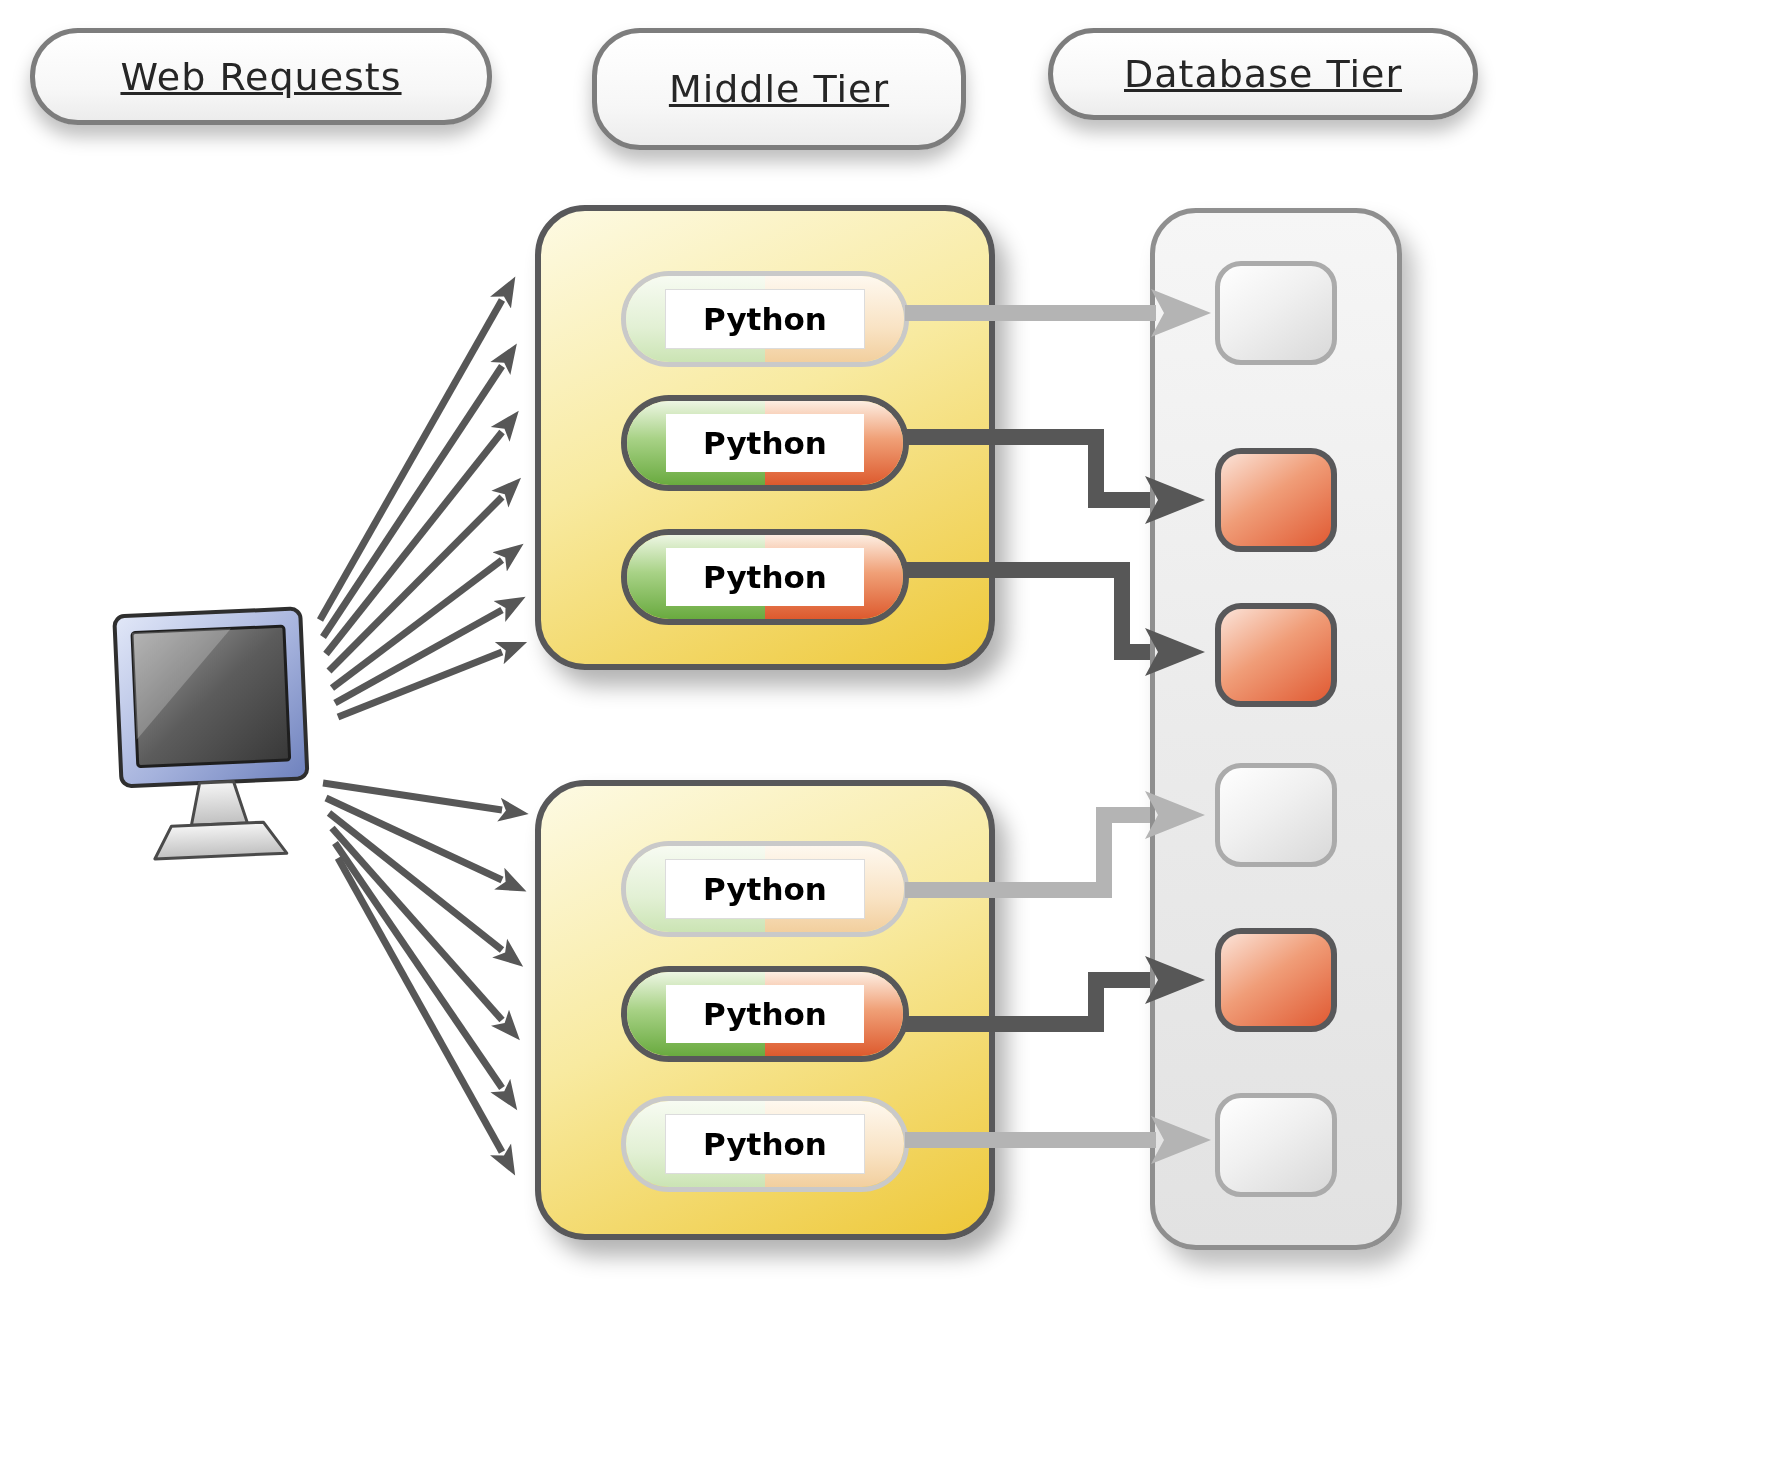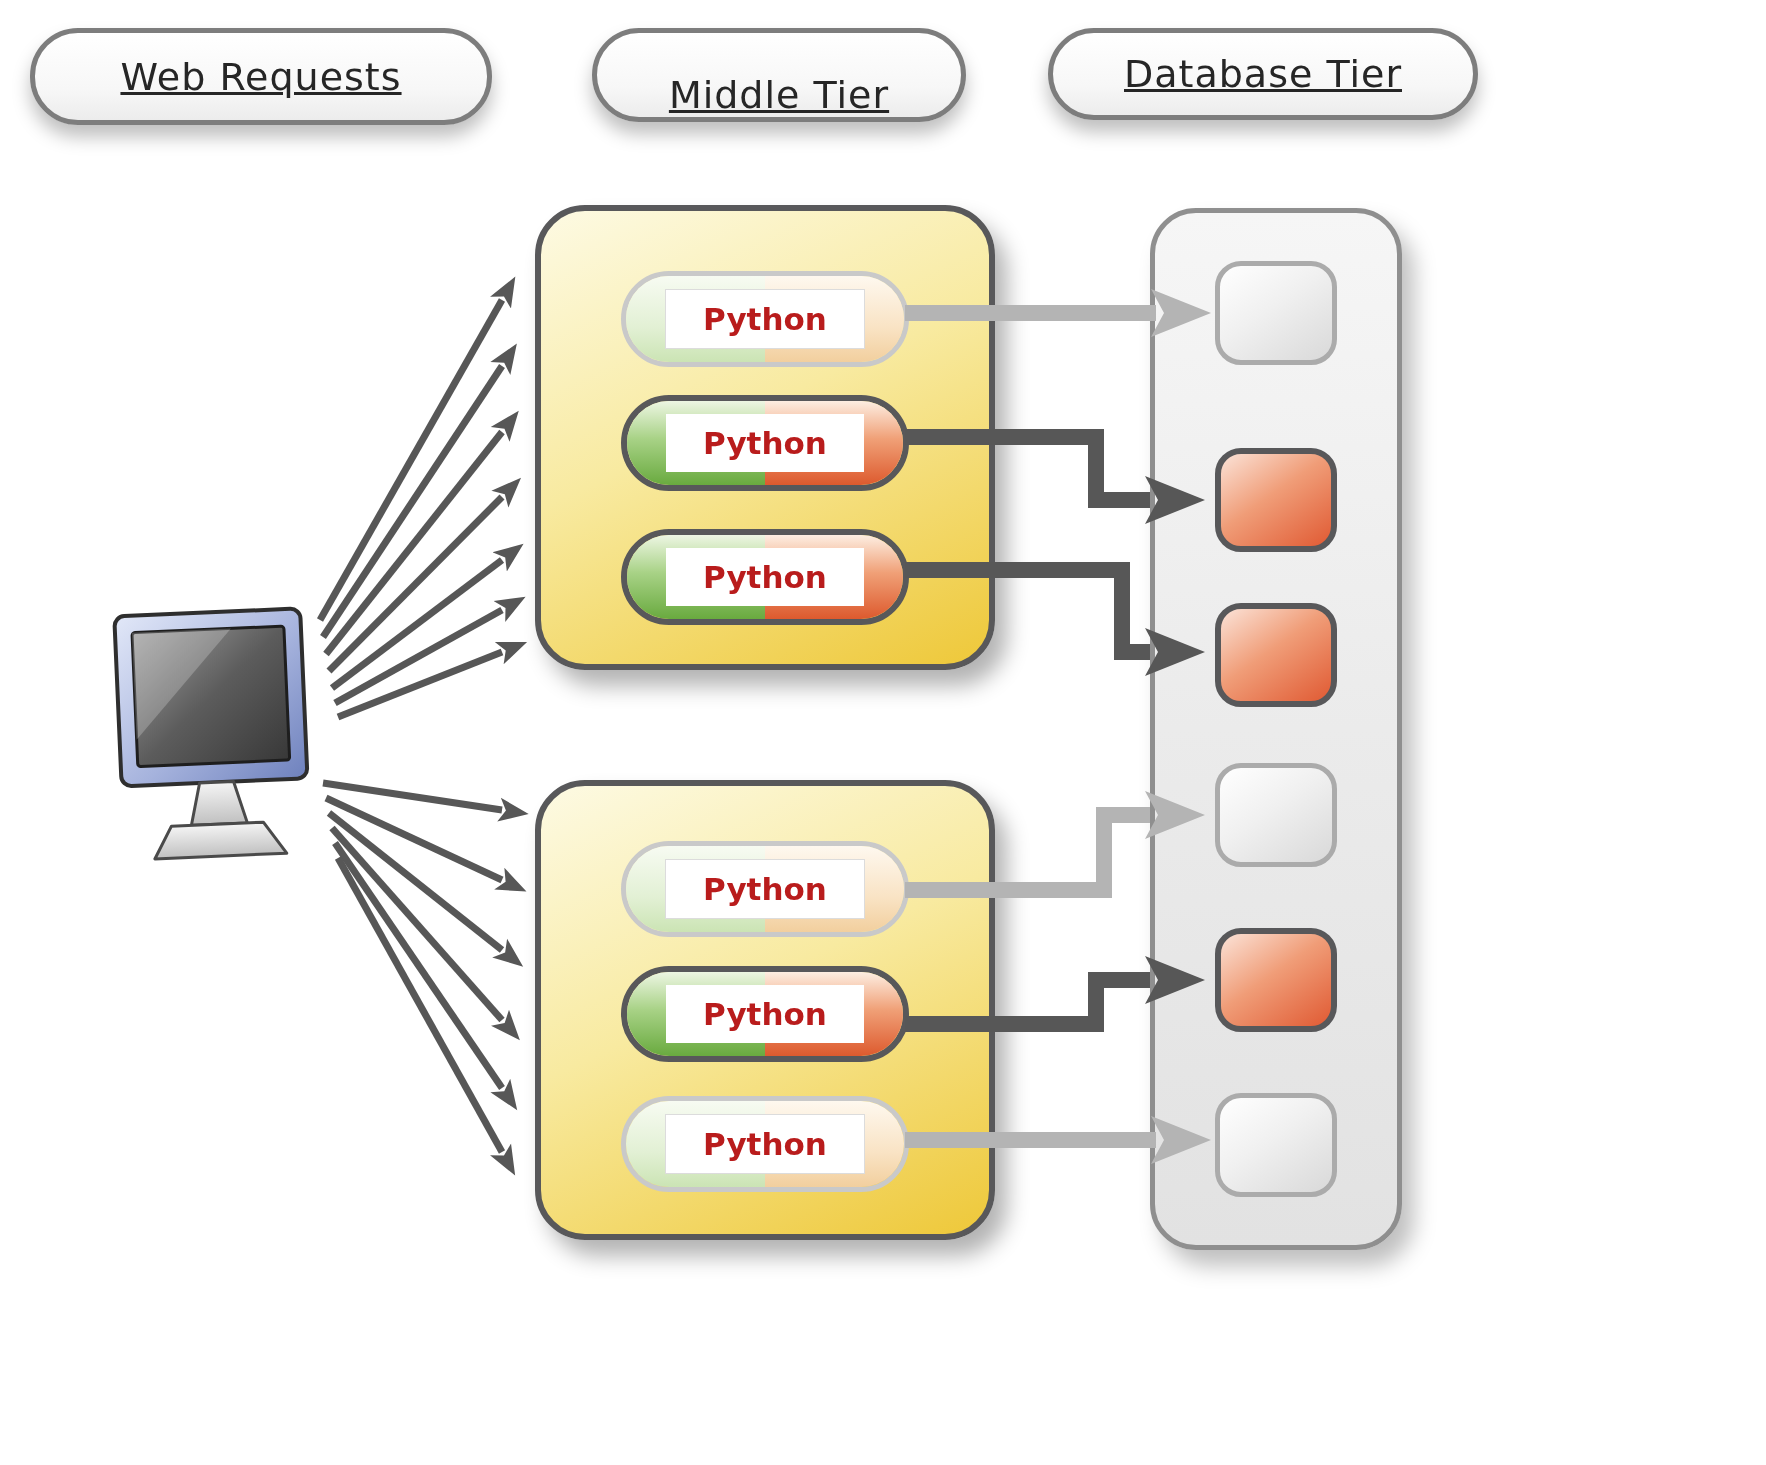--- a/index.html
+++ b/index.html
@@ -13,21 +13,21 @@
     position:absolute; box-sizing:border-box;
     border:5px solid #7d7d7d; border-radius:48px;
     background:linear-gradient(180deg,#ffffff 0%,#f7f7f7 65%,#ececec 100%);
     display:flex; align-items:center; justify-content:center;
     font-size:38px; color:#262626; letter-spacing:1px;
     box-shadow:0 12px 18px rgba(0,0,0,0.25);
     z-index:2;
     text-decoration:underline;
   }
   #hdr-web { left:30px;  top:28px; width:462px; height:97px; }
-  #hdr-mid { left:592px; top:28px; width:374px; height:94px;align-items:flex-end; }
+  #hdr-mid { left:592px; top:28px; width:374px; height:122px; }
   #hdr-db  { left:1048px;top:28px; width:430px; height:92px; }
 
   
   .mt-box {
     position:absolute; box-sizing:border-box;
     border:6px solid #58585a; border-radius:50px;
     background:linear-gradient(155deg,#fdfae3 0%,#f8eaa0 45%,#eec839 100%);
     box-shadow:12px 16px 22px rgba(0,0,0,0.3);
     z-index:2;
   }
@@ -43,21 +43,21 @@
   .pill.idle   { border:5px solid #c9c9c9; }
   .pill .half  { flex:1 1 50%; }
   .pill.active .half.left  { background:linear-gradient(180deg,#edf6e3 0%,#a8d286 45%,#69aa3f 100%); }
   .pill.active .half.right { background:linear-gradient(180deg,#fdeee2 0%,#f0a077 45%,#dd5a2e 100%); }
   .pill.idle   .half.left  { background:linear-gradient(180deg,#f7fbf2 0%,#e2f0d4 60%,#cbe4b4 100%); }
   .pill.idle   .half.right { background:linear-gradient(180deg,#fef8ef 0%,#f9e3c4 60%,#f2cf9e 100%); }
   .pill-label {
     position:absolute; left:50%; top:50%; transform:translate(-50%,-50%);
     width:198px; height:58px; background:#ffffff;
     display:flex; align-items:center; justify-content:center;
-    font-weight:700; font-size:31px; color:#b91c1c;
+    font-weight:700; font-size:31px; color:#000000;
   }
   .pill.idle .pill-label { box-shadow:0 0 0 1px #dcdcdc; }
 
   
   .db-container {
     position:absolute; left:1150px; top:208px; width:252px; height:1042px;
     box-sizing:border-box; border:5px solid #8f8f8f; border-radius:46px;
     background:linear-gradient(180deg,#f6f6f6 0%,#ebebeb 50%,#e2e2e2 100%);
     box-shadow:12px 16px 22px rgba(0,0,0,0.25);
     z-index:2;

